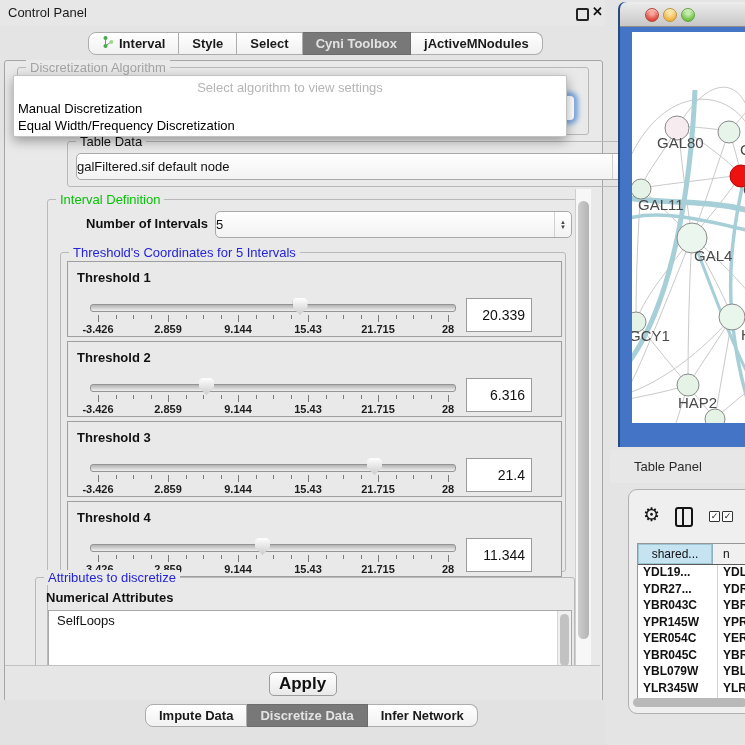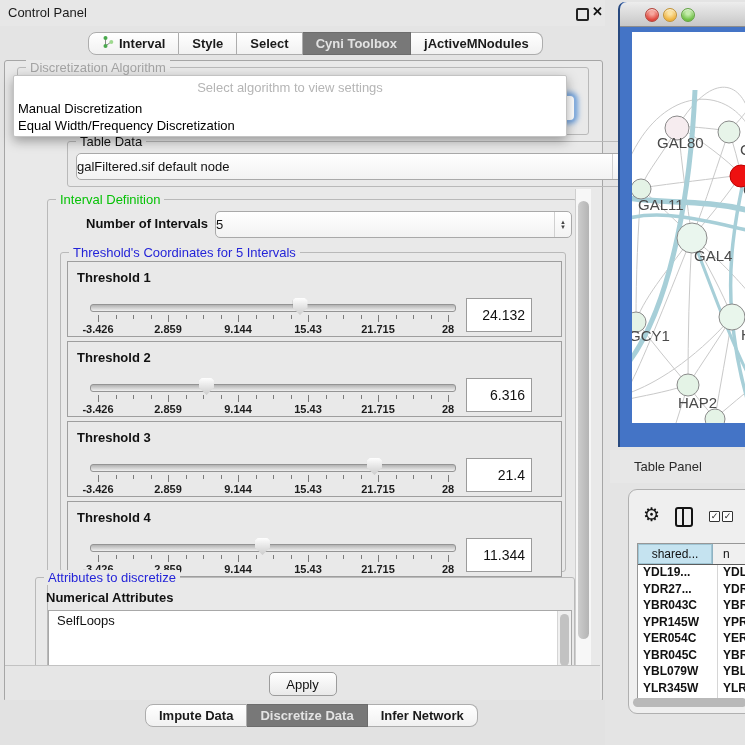--- a/index.html
+++ b/index.html
@@ -85,21 +85,21 @@
   #attrs-list-label{position:absolute;left:10px;top:12px;font-size:13px;font-weight:bold;}
   #attr-list{position:absolute;left:12px;top:32px;width:522px;height:150px;background:#fff;border:1px solid #a8a8a8;overflow:hidden;}
   .attr-item{font-size:13px;padding:2px 0 1px 8px;color:#111;}
   #attr-vscroll{position:absolute;right:0;top:0;width:13px;height:100%;background:#f0f0f0;border-left:1px solid #d5d5d5;}
   #attr-vscroll .vthumb{position:absolute;left:2px;top:3px;width:9px;height:52px;border-radius:5px;background:#c2c2c2;}
 
   
   #apply-row{position:absolute;left:0;top:604px;width:595px;height:34px;border-top:1px solid #c2c2c2;background:#e6e6e6;}
   #apply-btn{position:absolute;left:50%;transform:translateX(-50%);top:6px;width:66px;height:22px;
              background:linear-gradient(#ffffff,#e9e9e9);border:1px solid #9c9c9c;border-radius:5px;
-             font-size:13px;font-weight:normal;display:flex;align-items:center;justify-content:center;}
+             font-size:17px;font-weight:bold;display:flex;align-items:center;justify-content:center;}
   .bottom-strip{position:absolute;left:0;top:700px;width:605px;height:45px;background:#e2e2e2;}
 
   
   #net-window{position:absolute;left:618px;top:2px;width:127px;height:445px;background:#4474c6;
               border-left:2px solid #28497f;border-radius:7px 0 0 0;}
   #net-titlebar{position:absolute;left:0;top:0;right:0;height:24px;border-radius:7px 0 0 0;
                 background:linear-gradient(#ededed,#c7c7c7);border-bottom:1px solid #8d8d8d;}
   .light{position:absolute;top:6px;width:12px;height:12px;border-radius:50%;box-shadow:inset 0 1px 1px rgba(255,255,255,.7);}
   .light.red{left:25px;background:radial-gradient(circle at 50% 32%,#f6a79e 18%,#df453b 70%);border:1px solid #b2453c;}
   .light.yellow{left:43px;background:radial-gradient(circle at 50% 32%,#fbe3a3 18%,#efb23e 70%);border:1px solid #c09336;}
@@ -235,21 +235,21 @@
                     <div class="tick major" style="left: 100%;"></div>
                     <div class="tick-label" style="left: 0%;">-3.426</div>
                     <div class="tick-label" style="left: 20%;">2.859</div>
                     <div class="tick-label" style="left: 40%;">9.144</div>
                     <div class="tick-label" style="left: 60%;">15.43</div>
                     <div class="tick-label" style="left: 80%;">21.715</div>
                     <div class="tick-label" style="left: 100%;">28</div>
                     <div class="thumb" style="left: calc(57.7197% - 7.5px);"></div>
                   </div>
                 </div>
-                <div class="thr-value">24.132</div>
+                <div class="thr-value">20.339</div>
               </div>
               <div class="thr-box">
                 <div class="thr-label">Threshold 2</div>
                 <div class="slider-area">
                   <div class="track"></div>
                   <div class="tickspan">
                     <div class="tick major" style="left: 0%;"></div>
                     <div class="tick" style="left: 5%;"></div>
                     <div class="tick" style="left: 10%;"></div>
                     <div class="tick" style="left: 15%;"></div>

